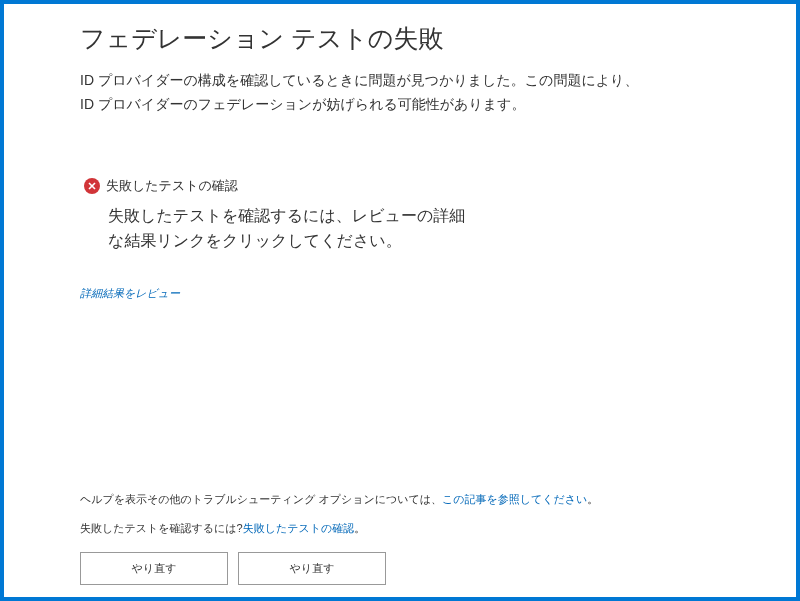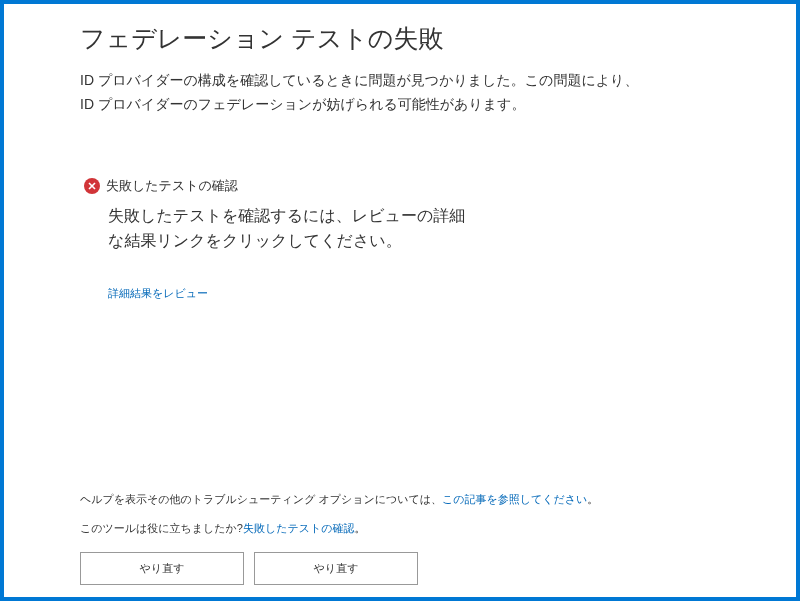--- a/index.html
+++ b/index.html
@@ -121,22 +121,22 @@
       margin-bottom: 32px;
       max-width: 360px;
     }
     .link {
       color: #0067b8;
       font-size: 11px;
       cursor: pointer;
       text-decoration: none;
     }
     .details-link {
-      margin-left: 28px;
       display: inline-block;
+      font-style: italic;
     }
     .footer {
       position: absolute;
       bottom: 12px;
       left: 76px;
       right: 60px;
     }
     .footer-line {
       font-size: 11px;
       color: #333333;
@@ -149,21 +149,21 @@
       display: flex;
       gap: 10px;
       margin-top: 16px;
     }
     .btn {
       border: 1px solid #999999;
       background: #ffffff;
       color: #333333;
       font-size: 11px;
       padding: 8px 0;
-      width: 164px;
+      width: 148px;
       text-align: center;
       cursor: pointer;
       font-family: inherit;
     }
   </style>
 </head>
 <body>
 
 <div class="window">
 
@@ -183,21 +183,21 @@
     </div>
     <div class="section-desc">失敗したテストを確認するには、レビューの詳細な結果リンクをクリックしてください。</div>
 
     <a class="link details-link">詳細結果をレビュー</a>
 
     <div class="footer">
       <div class="footer-line">
         <span>ヘルプを表示その他のトラブルシューティング オプションについては、</span><a class="link">この記事を参照してください</a><span>。</span>
       </div>
       <div class="footer-line">
-        <span>このツールは役に立ちましたか?</span><a class="link">失敗したテストの確認</a><span>。</span>
+        <span>失敗したテストを確認するには?</span><a class="link">失敗したテストの確認</a><span>。</span>
       </div>
       <div class="button-row">
         <button class="btn">やり直す</button>
         <button class="btn">やり直す</button>
       </div>
     </div>
   </div>
 </div>
 
 </body></html>

